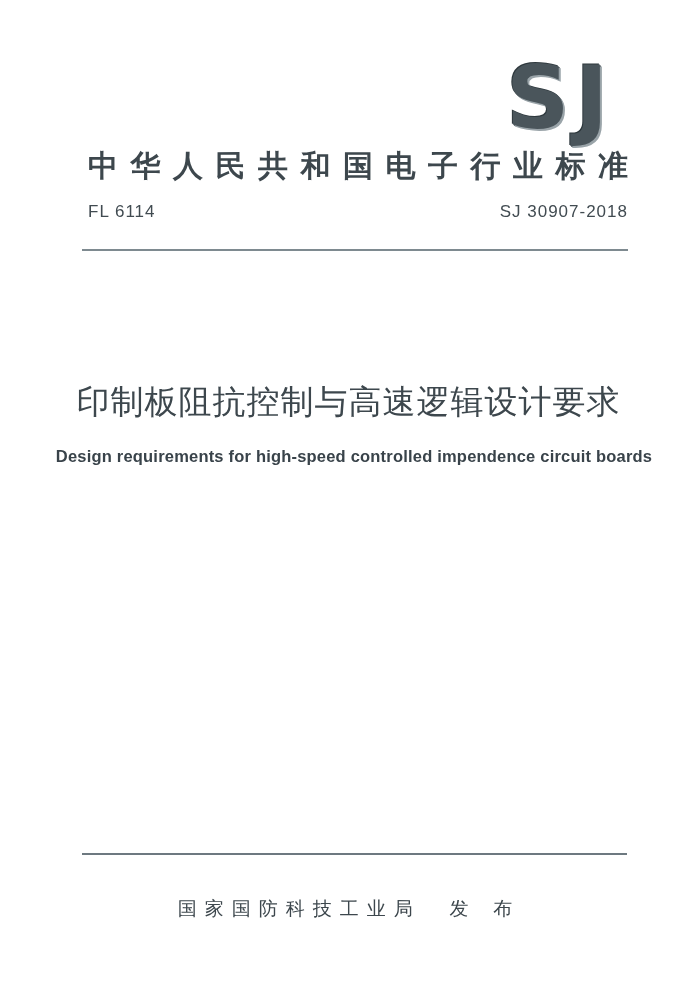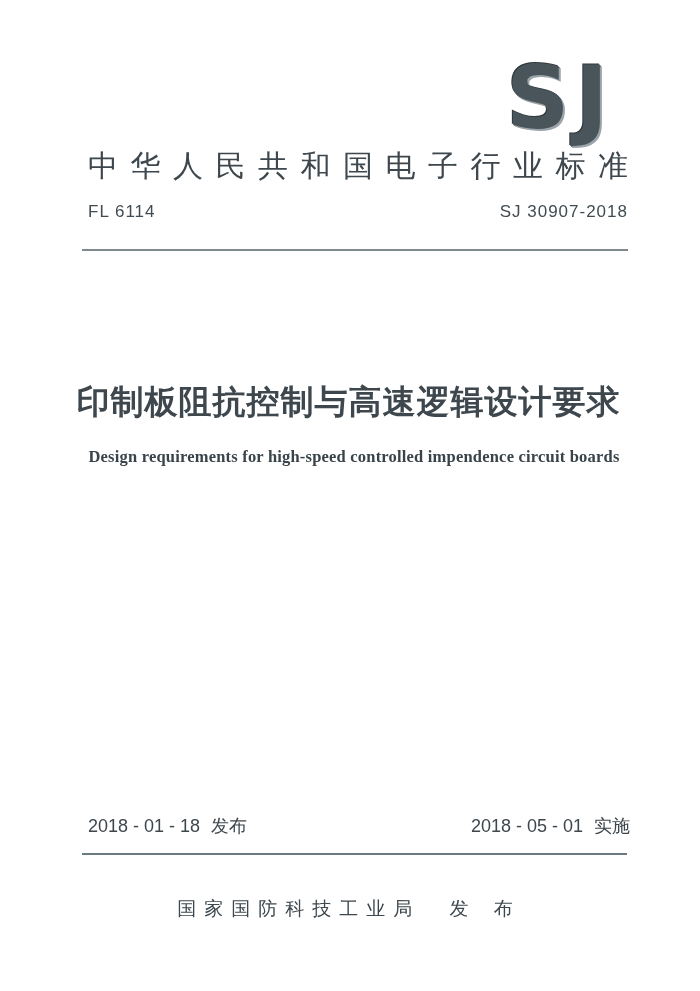--- a/index.html
+++ b/index.html
@@ -30,21 +30,21 @@
       2px 2px 0 #9aa4a9,
      -1px -1px 0 #2e383d,
       1px 1px 0 #2e383d;
   }
 
   .header-title {
     position: absolute;
     top: 146px;
     left: 88px;
     font-size: 30px;
-    font-weight: 400;
+    font-weight: 700;
     letter-spacing: 12.5px;
     white-space: nowrap;
     color: #3d474d;
   }
 
   .ref-row {
     position: absolute;
     top: 202px;
     left: 88px;
     right: 72px;
@@ -65,33 +65,33 @@
     background: #7e8a90;
   }
 
   .title-cn {
     position: absolute;
     top: 380px;
     left: 0;
     right: 3px;
     text-align: center;
     font-size: 33px;
-    font-weight: 700;
+    font-weight: 400;
     letter-spacing: 1px;
     color: #3d474d;
     white-space: nowrap;
   }
 
   .title-en {
     position: absolute;
     top: 447px;
     left: 8px;
     right: 0;
     text-align: center;
-    font-family: Liberation Serif, serif;
+    font-family: Liberation Sans, sans-serif;
     font-weight: bold;
     font-size: 16.5px;
     letter-spacing: 0.2px;
     color: #39434a;
     white-space: nowrap;
   }
 
   .dates-row {
     position: absolute;
     top: 814px;
@@ -118,20 +118,21 @@
   .publisher-row {
     position: absolute;
     top: 896px;
     left: 0;
     right: 0;
     text-align: center;
     font-size: 19px;
     letter-spacing: 8px;
     color: #3d474d;
     white-space: nowrap;
+    font-family: Liberation Serif, serif;
   }
   .publisher-action { margin-left: 16px; letter-spacing: 10px; }
 </style>
 </head>
 <body>
 
 <div class="page">
 
   <div class="logo">SJ</div>
 
@@ -141,30 +142,20 @@
     <span>FL 6114</span>
     <span>SJ 30907-2018</span>
   </div>
 
   <div class="rule-top"></div>
 
   <div class="title-cn">印制板阻抗控制与高速逻辑设计要求</div>
 
   <div class="title-en">Design requirements for high-speed controlled impendence circuit boards</div>
 
-  <div class="dates-row">
-    <span>
-      <span>2018 - 01 - 18</span>
-      <span class="date-label">发布</span>
-    </span>
-    <span>
-      <span>2018 - 05 - 01</span>
-      <span class="date-label">实施</span>
-    </span>
-  </div>
 
   <div class="rule-bottom"></div>
 
   <div class="publisher-row">
     <span>国家国防科技工业局</span>
     <span class="publisher-action">发 布</span>
   </div>
 
 </div>
 

